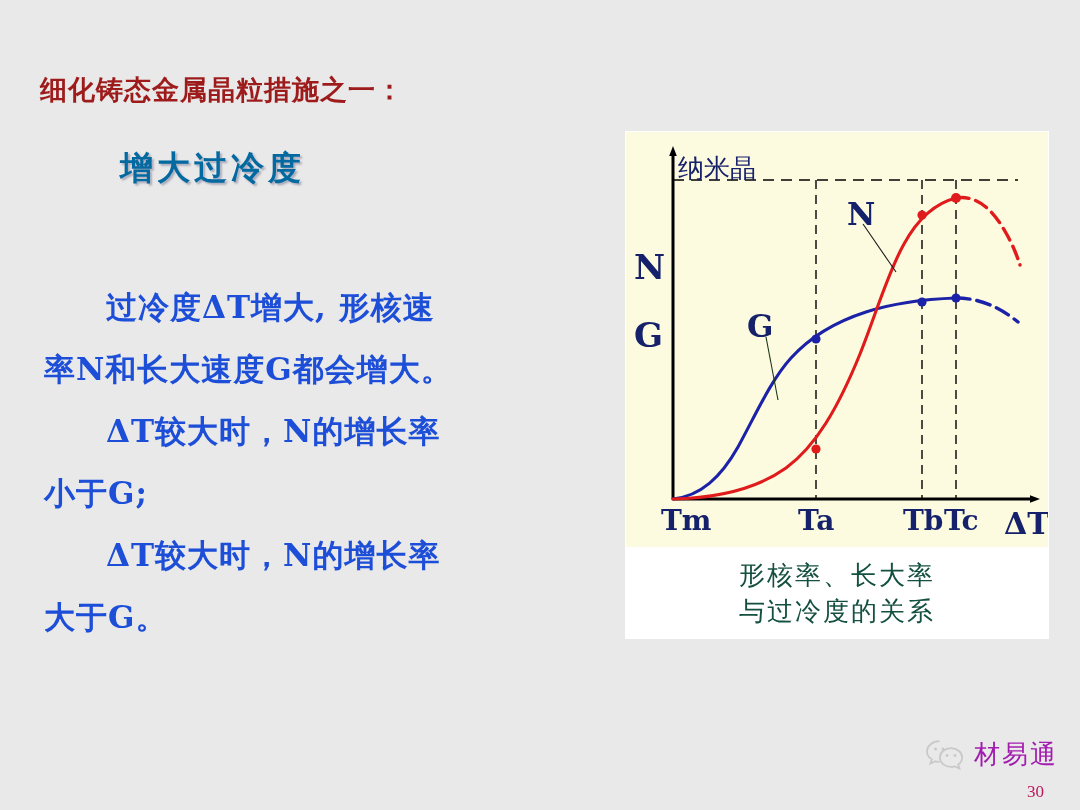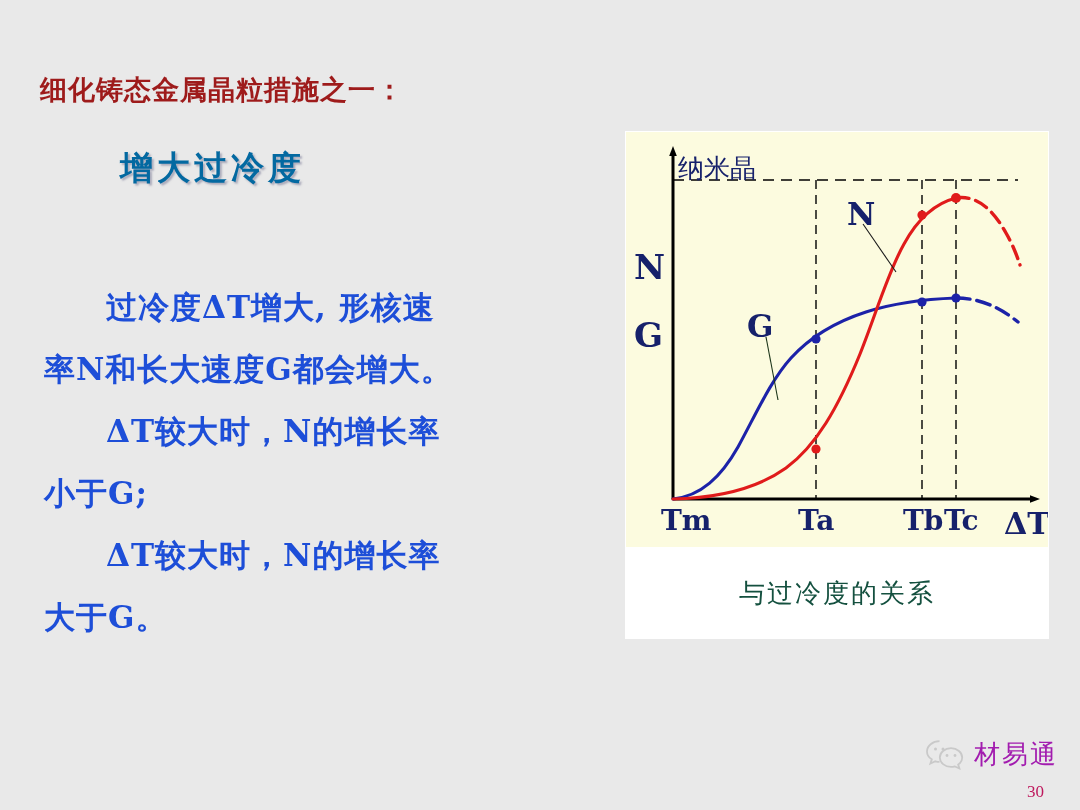--- a/index.html
+++ b/index.html
@@ -212,20 +212,21 @@
 
         <text x="35" y="398" font-family="DejaVu Serif, Liberation Serif, serif" font-size="28" font-weight="bold" fill="#16216b">Tm</text>
         <text x="172" y="398" font-family="DejaVu Serif, Liberation Serif, serif" font-size="28" font-weight="bold" fill="#16216b">Ta</text>
         <text x="277" y="398" font-family="DejaVu Serif, Liberation Serif, serif" font-size="28" font-weight="bold" fill="#16216b">Tb</text>
         <text x="318" y="398" font-family="DejaVu Serif, Liberation Serif, serif" font-size="28" font-weight="bold" fill="#16216b">Tc</text>
         <text x="378" y="402" font-family="DejaVu Serif, Liberation Serif, serif" font-size="30" font-weight="bold" fill="#16216b">ΔT</text>
       </svg>
     </div>
 
     <div class="fig-caption">
+      <div>形核率、长大率</div>
       <div>与过冷度的关系</div>
     </div>
   </div>
 
   <div class="watermark">
     <svg class="wechat-icon" width="42" height="34" viewBox="0 0 42 34">
       <g fill="none" stroke="#c9c9c9" stroke-width="1.8">
         <path d="M15.5 3.2C8.6 3.2 3 7.8 3 13.4c0 3.2 1.9 6.1 4.8 7.9L6.4 25.6l5-2.3
                  c1.3.35 2.7.55 4.1.55"></path>
         <path d="M27 10.2c-6.2 0-11.2 4.2-11.2 9.3 0 5.2 5 9.4 11.2 9.4

